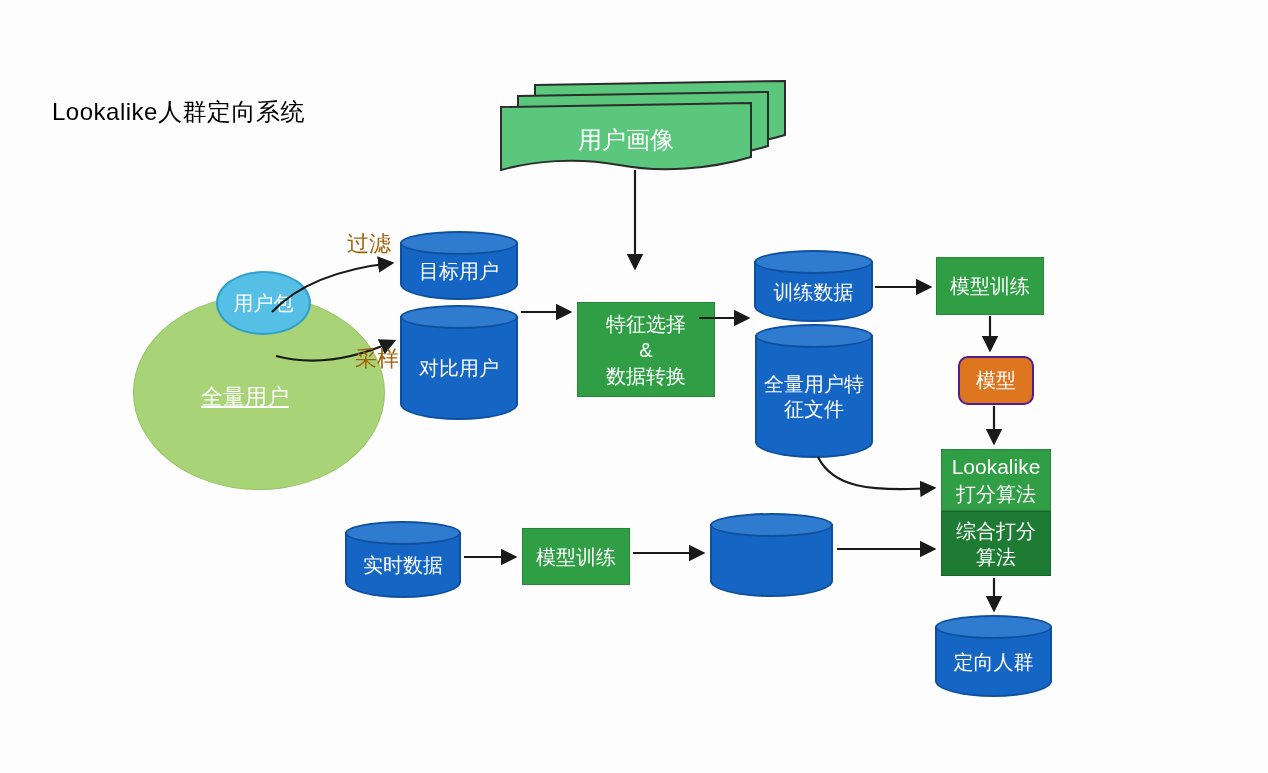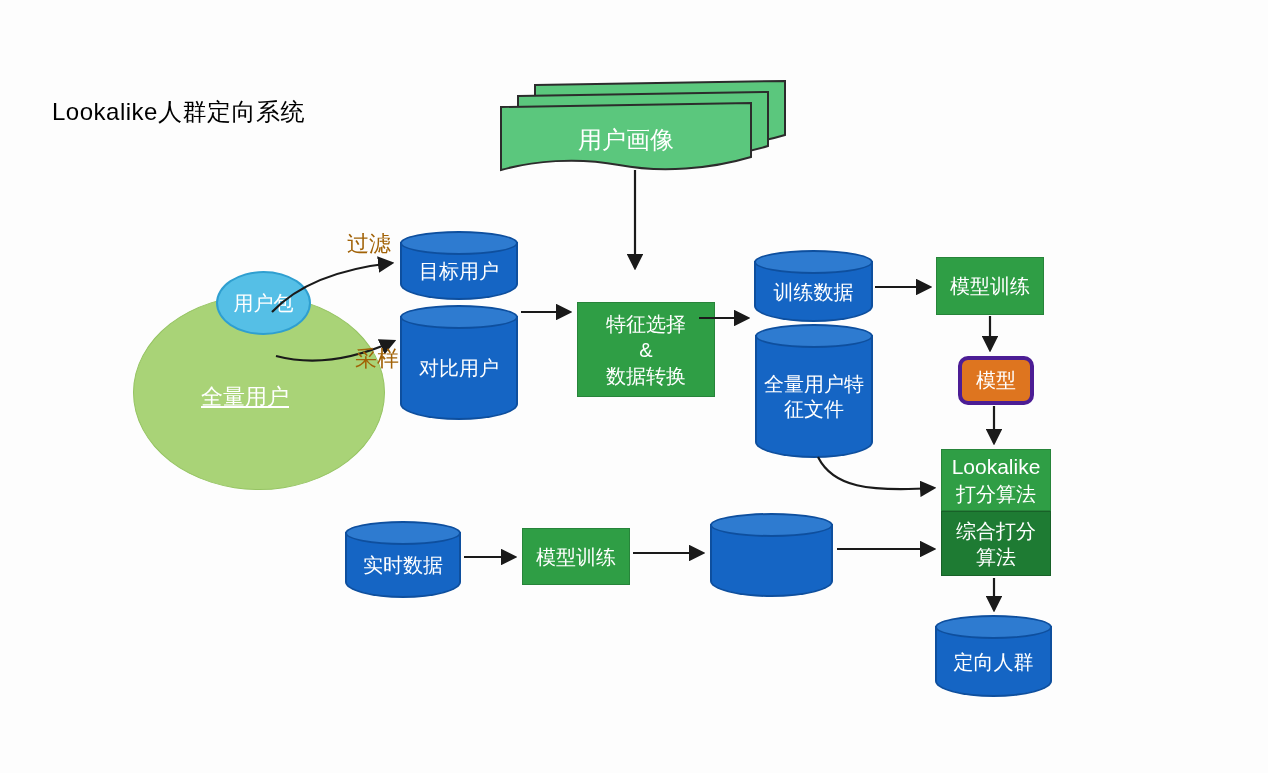--- a/index.html
+++ b/index.html
@@ -23,21 +23,21 @@
            border:2px solid var(--cylinder-border);border-radius:50%;box-sizing:border-box;}
   .cyl-label{position:absolute;left:2px;right:2px;top:14px;bottom:2px;display:flex;align-items:center;
              justify-content:center;color:#fff;font-size:20px;line-height:1.25;text-align:center;z-index:2;}
 
   
   .gbox{position:absolute;background:var(--box-green);border:1px solid #27843a;color:#fff;
         display:flex;flex-direction:column;align-items:center;justify-content:center;
         font-size:20px;line-height:1.3;text-align:center;box-sizing:border-box;z-index:1;}
   .gbox.dark{background:var(--box-green-dark);border-color:#186128;}
   .gbox .en{font-size:21px;}
-  .obox{position:absolute;background:var(--box-orange);border:4px solid #4c1d95;border-radius:10px;
+  .obox{position:absolute;background:var(--box-orange);border:2px solid #4c1d95;border-radius:10px;
         color:#fff;display:flex;align-items:center;justify-content:center;font-size:20px;
         box-sizing:border-box;z-index:1;}
 
   .edge-label{position:absolute;color:#a16207;font-size:22px;z-index:3;white-space:nowrap;margin-left:31px;}
   .doc-label{position:absolute;color:#fff;font-size:24px;text-align:center;z-index:3;}
 
   svg.layer{position:absolute;left:0;top:0;z-index:2;pointer-events:none;}
   .doc{fill:var(--doc-green);stroke:#2c2c2c;stroke-width:2;}
   .edge{fill:none;stroke:var(--arrow);stroke-width:2.2;}
   .ah{fill:var(--arrow);}

